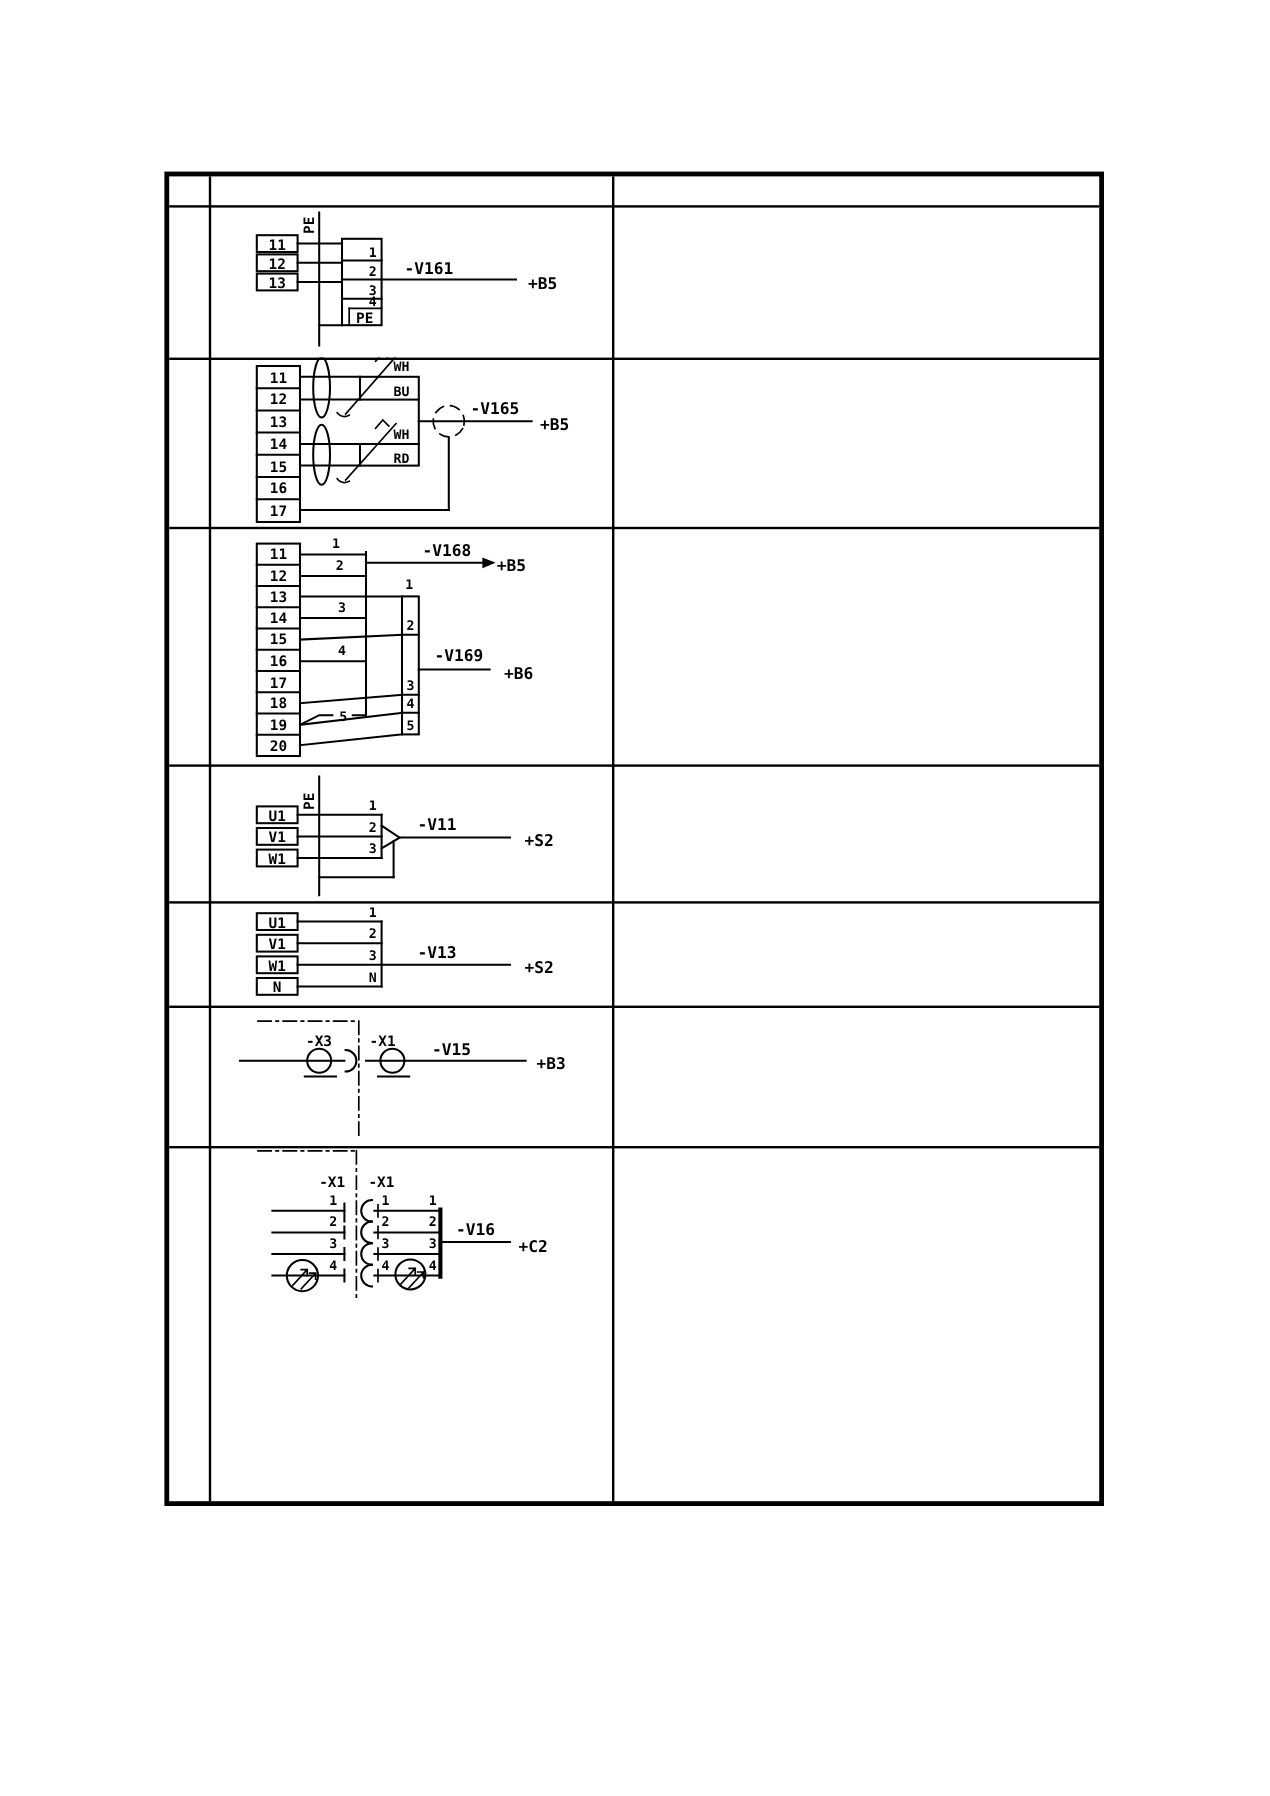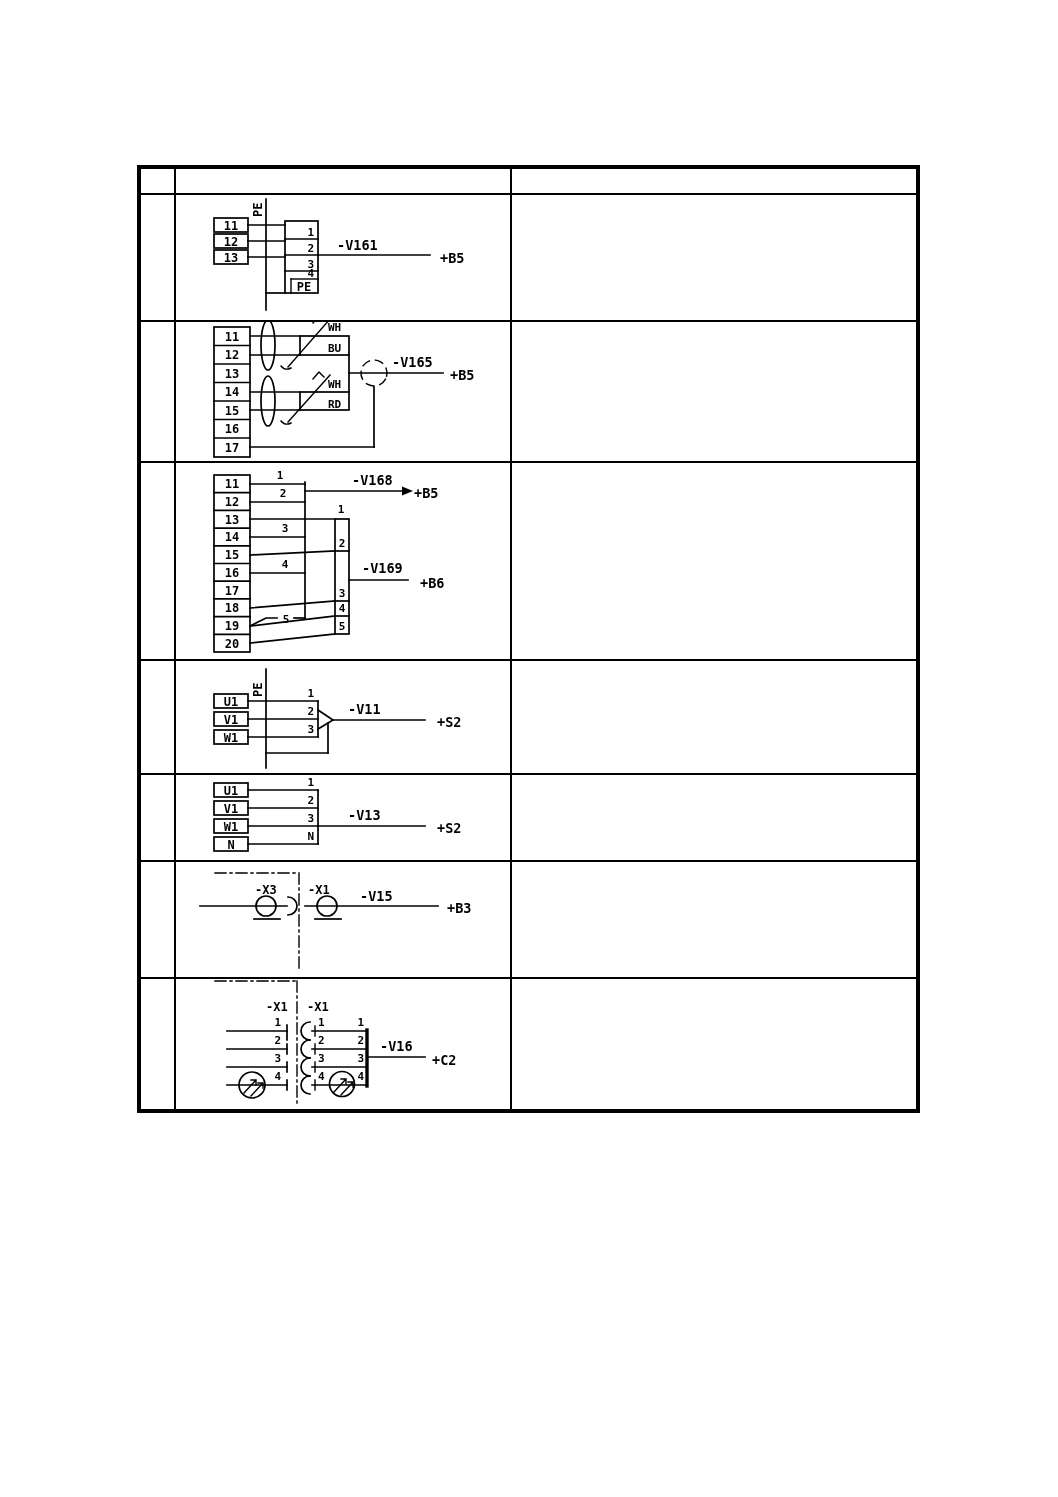--- a/index.html
+++ b/index.html
@@ -1,19 +1,19 @@
 <!DOCTYPE html>
 <html><head>
 <meta charset="utf-8">
 <style>
   html,body{margin:0;padding:0;background:#fff;}
   .page{position:relative;width:1058px;height:1497px;background:#ffffff;overflow:hidden;
         font-family:"DejaVu Sans Mono", monospace;}
-  .doc-table{position:absolute;left:137px;top:143px;width:783px;height:948px;
-             border:4px solid #000;box-sizing:border-box;background:#fff;margin-top:22px;}
+  .doc-table{position:absolute;left:137px;top:143px;width:783px;height:1112px;
+             border:4px solid #000;box-sizing:border-box;background:#fff;}
   .col-div{position:absolute;top:0;bottom:0;width:2px;background:#000;}
   .row-sep{position:absolute;left:0;right:0;height:2px;background:#000;}
   .diagram{position:absolute;left:0;}
   svg .ln{stroke:#000;stroke-width:1.7;fill:none;stroke-linecap:square;}
   svg .thin{stroke-width:1.4;}
   svg .thk{stroke-width:3.4;}
   svg .dd{stroke-dasharray:11 4 2 4;}
   svg .dsh{stroke-dasharray:8 6;}
   svg text{fill:#000;font-family:"DejaVu Sans Mono", monospace;font-weight:bold;}
   .t11{font-size:11px;} .t12{font-size:12px;} .t13{font-size:13.5px;}

